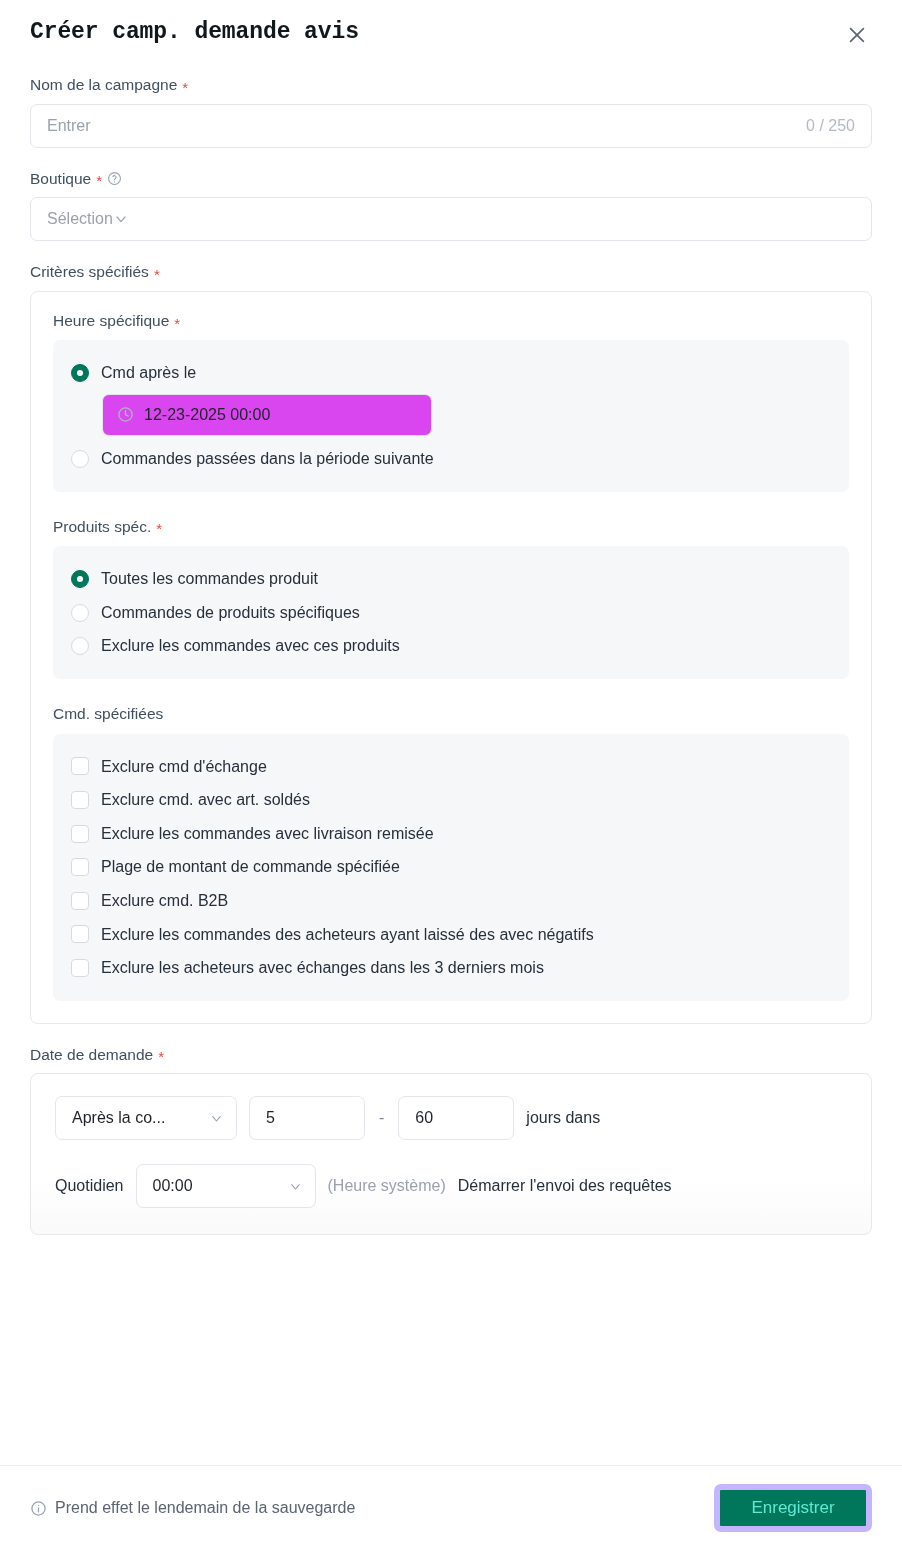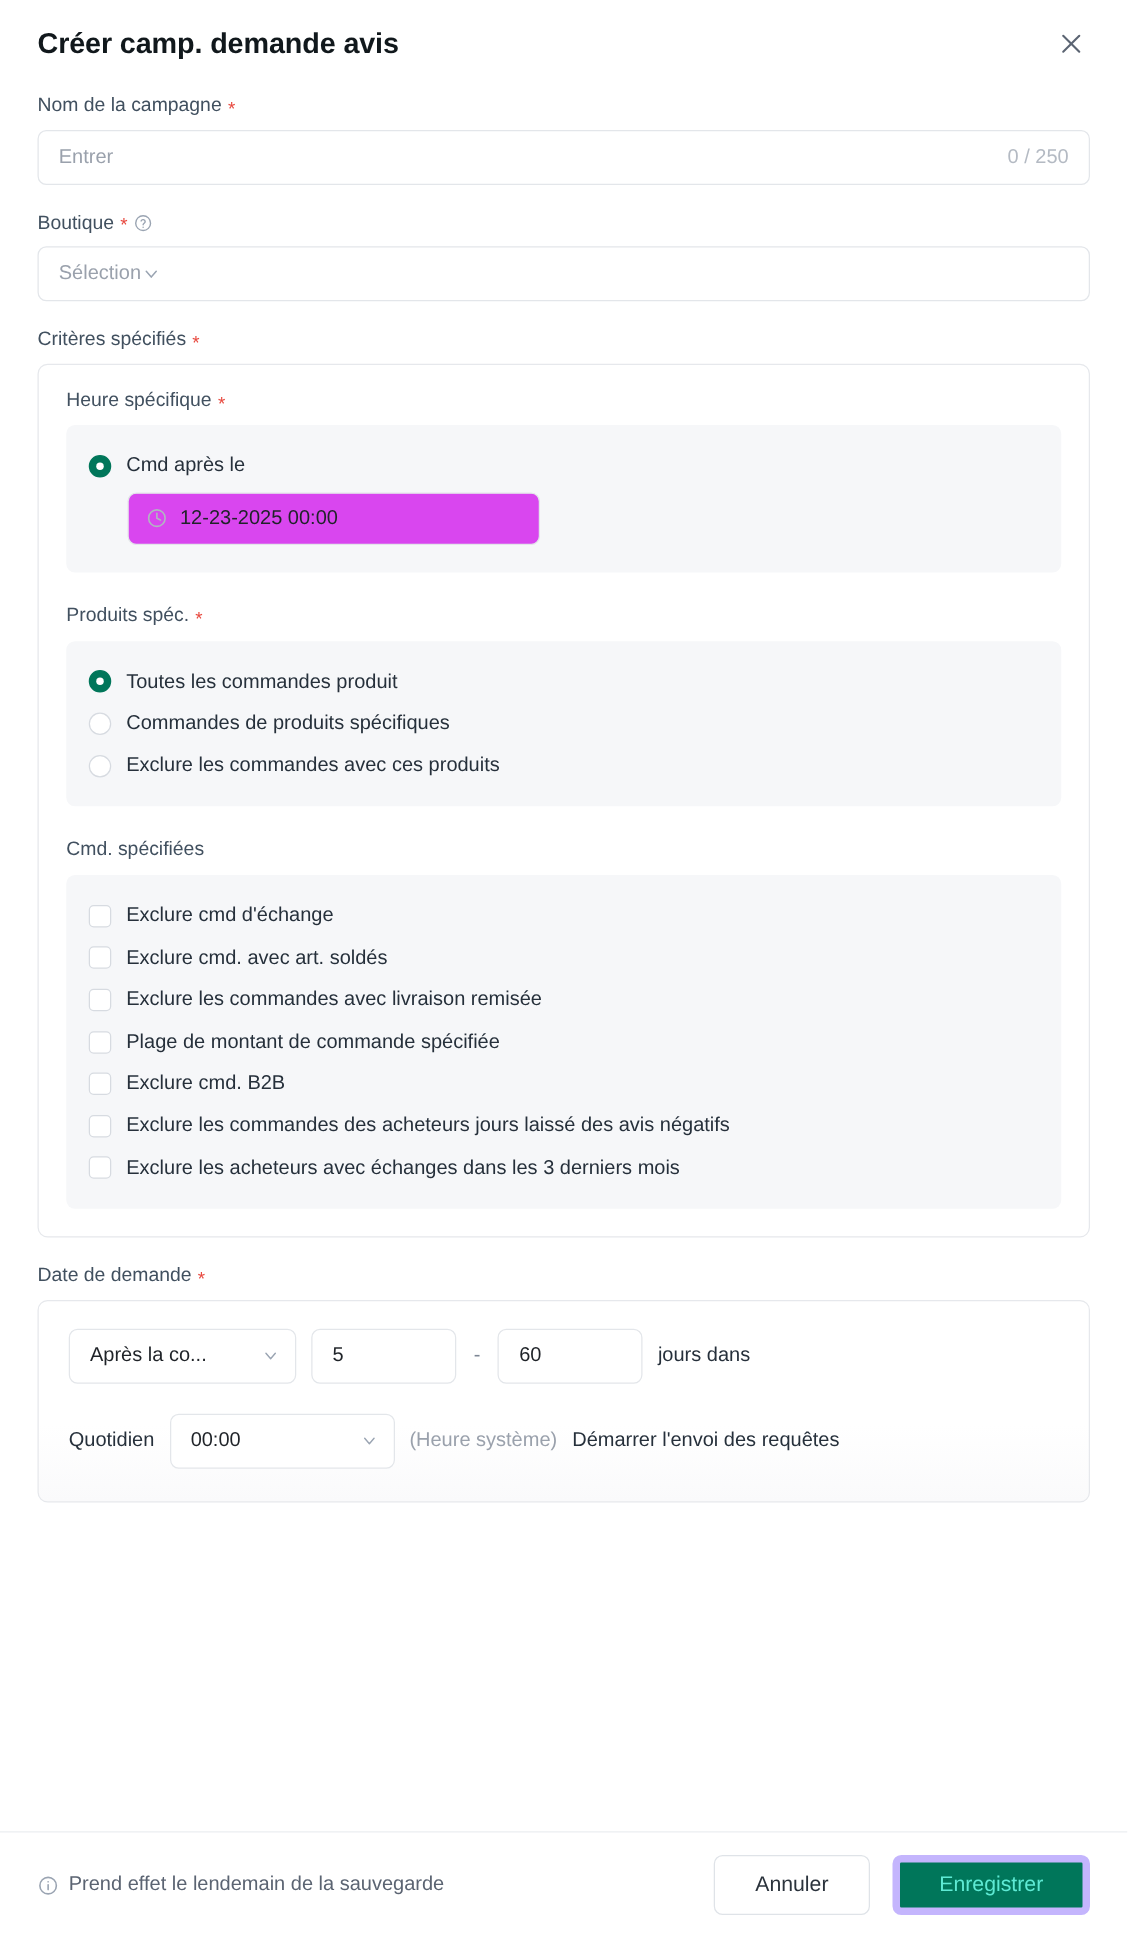--- a/index.html
+++ b/index.html
@@ -23,22 +23,23 @@
     min-height: 1552px;
     background: #fff;
     display: flex;
     flex-direction: column;
   }
 
   
   .modal-header {
     padding: 18px 30px 0 30px;
     display: flex;
-    align-items: flex-end;
+    align-items: flex-start;
     justify-content: space-between;
+    font-family: Liberation Mono, monospace;
   }
   .modal-title {
     font-size: 23px;
     font-weight: 700;
     color: #11181c;
     line-height: 1.3;
     letter-spacing: -0.1px;
   }
   .close-btn {
     width: 30px;
@@ -361,20 +362,24 @@
             <div class="datetime-input">
               <span class="clock">
                 <svg width="17" height="17" viewBox="0 0 24 24" fill="none" stroke="currentColor" stroke-width="1.8" stroke-linecap="round" stroke-linejoin="round">
                   <circle cx="12" cy="12" r="9.3"></circle>
                     <polyline points="12 6.6 12 12.2 16 14.2"></polyline>
                 </svg>
               </span>
               <span class="dt-val">12-23-2025 00:00</span>
             </div>
           </div>
+          <div class="opt-row">
+            <span class="radio"></span>
+            <span class="opt-text">Commandes passées dans la période suivante</span>
+          </div>
         </div>
 
         <div class="sub-label">
           <span>Produits spéc.</span>
           <span class="req">*</span>
         </div>
         <div class="opt-group">
           <div class="opt-row">
             <span class="radio checked"></span>
             <span class="opt-text">Toutes les commandes produit</span>
@@ -408,21 +413,21 @@
           <div class="opt-row">
             <span class="checkbox"></span>
             <span class="opt-text">Plage de montant de commande spécifiée</span>
           </div>
           <div class="opt-row">
             <span class="checkbox"></span>
             <span class="opt-text">Exclure cmd. B2B</span>
           </div>
           <div class="opt-row">
             <span class="checkbox"></span>
-            <span class="opt-text">Exclure les commandes des acheteurs jours laissé des avis négatifs</span>
+            <span class="opt-text">Exclure les commandes des acheteurs ayant laissé des avec négatifs</span>
           </div>
           <div class="opt-row">
             <span class="checkbox"></span>
             <span class="opt-text">Exclure les acheteurs avec échanges dans les 3 derniers mois</span>
           </div>
         </div>
 
       </div>
     </div>
 
@@ -475,18 +480,17 @@
       <span class="info-icon">
         <svg width="17" height="17" viewBox="0 0 24 24" fill="none" stroke="currentColor" stroke-width="1.8" stroke-linecap="round">
           <circle cx="12" cy="12" r="9.3"></circle>
             <line x1="12" y1="11" x2="12" y2="16.5"></line>
             <circle cx="12" cy="7.6" r="0.95" fill="currentColor" stroke="none"></circle>
         </svg>
       </span>
       <span>Prend effet le lendemain de la sauvegarde</span>
     </div>
     <div class="foot-actions">
-      <button class="btn btn-secondary">Annuler</button>
       <button class="btn btn-primary">Enregistrer</button>
     </div>
   </div>
 
 </div>
 
 </body></html>

